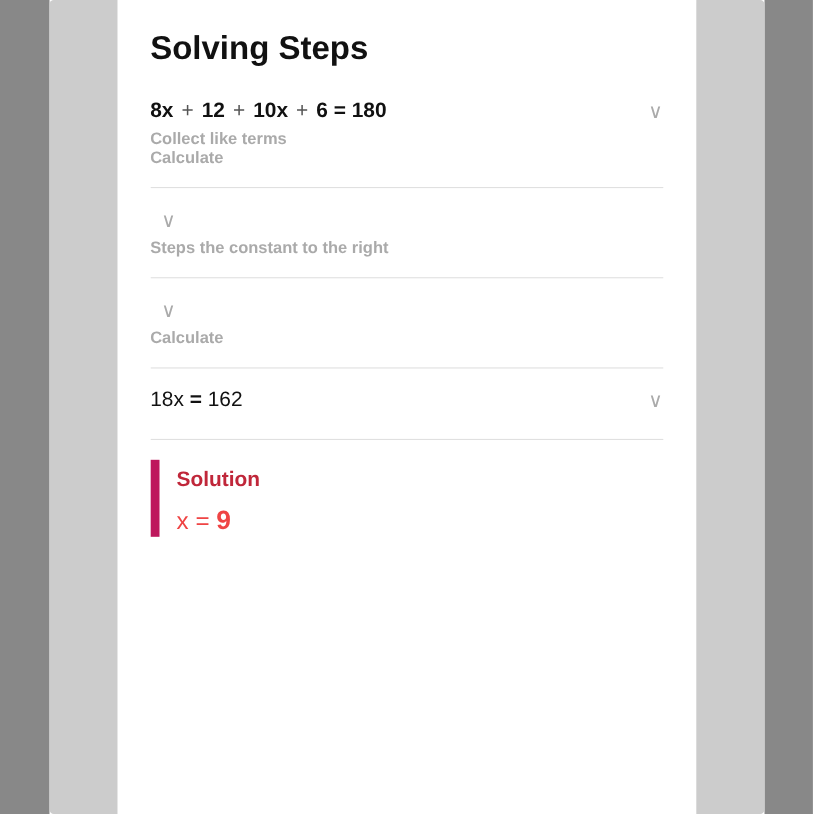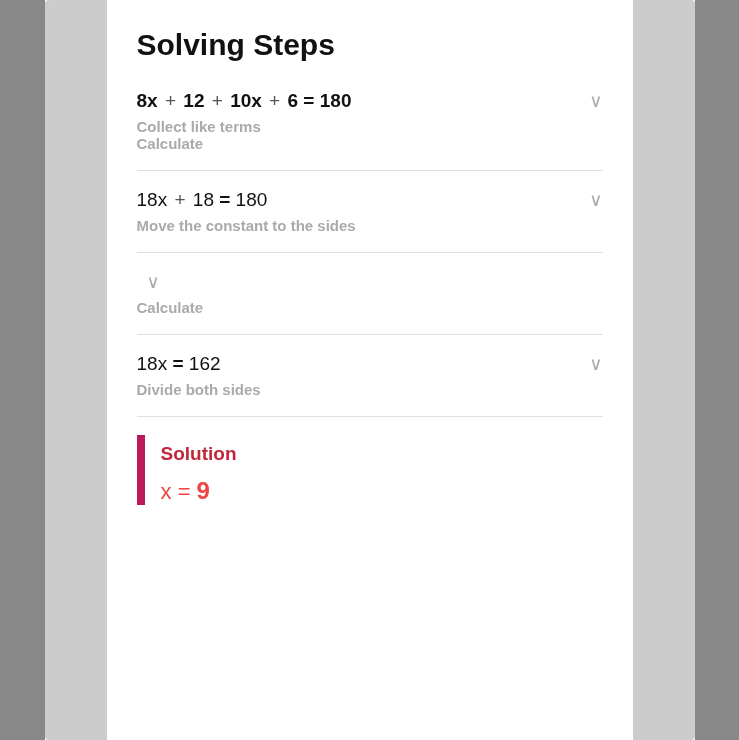--- a/index.html
+++ b/index.html
@@ -142,43 +142,39 @@
           <span class="bold">8x</span> <span class="math-op">+</span> <span class="bold">12</span> <span class="math-op">+</span> <span class="bold">10x</span> <span class="math-op">+</span> <span class="bold">6</span> <span class="eq-sym">=</span> <span class="bold">180</span>
         </div>
         <span class="chevron-icon">∨</span>
       </div>
       <div class="step-hint">Collect like terms</div>
       <div class="step-hint">Calculate</div>
     </div>
 
     <div class="step-block">
       <div class="step-equation-row">
-        <div class="step-equation">
-          18x <span class="math-op">+</span> 18 <span class="eq-sym">=</span> 180
-        </div>
         <span class="chevron-icon">∨</span>
       </div>
-      <div class="step-hint">Move the constant to the sides</div>
+      <div class="step-hint">Steps the constant to the right</div>
     </div>
 
     <div class="step-block">
       <div class="step-equation-row">
         <span class="chevron-icon">∨</span>
       </div>
       <div class="step-hint">Calculate</div>
     </div>
 
     <div class="step-block">
       <div class="step-equation-row">
         <div class="step-equation">
           18x <span class="eq-sym">=</span> 162
         </div>
         <span class="chevron-icon">∨</span>
       </div>
-      <div class="step-hint">Divide both sides</div>
     </div>
 
     <div class="solution-block">
       <div class="solution-label">Solution</div>
       <div class="solution-equation">
         x <span class="eq-sym">=</span> <span class="bold" style="font-weight:800; font-size:24px;">9</span>
       </div>
     </div>
 
   </div>

